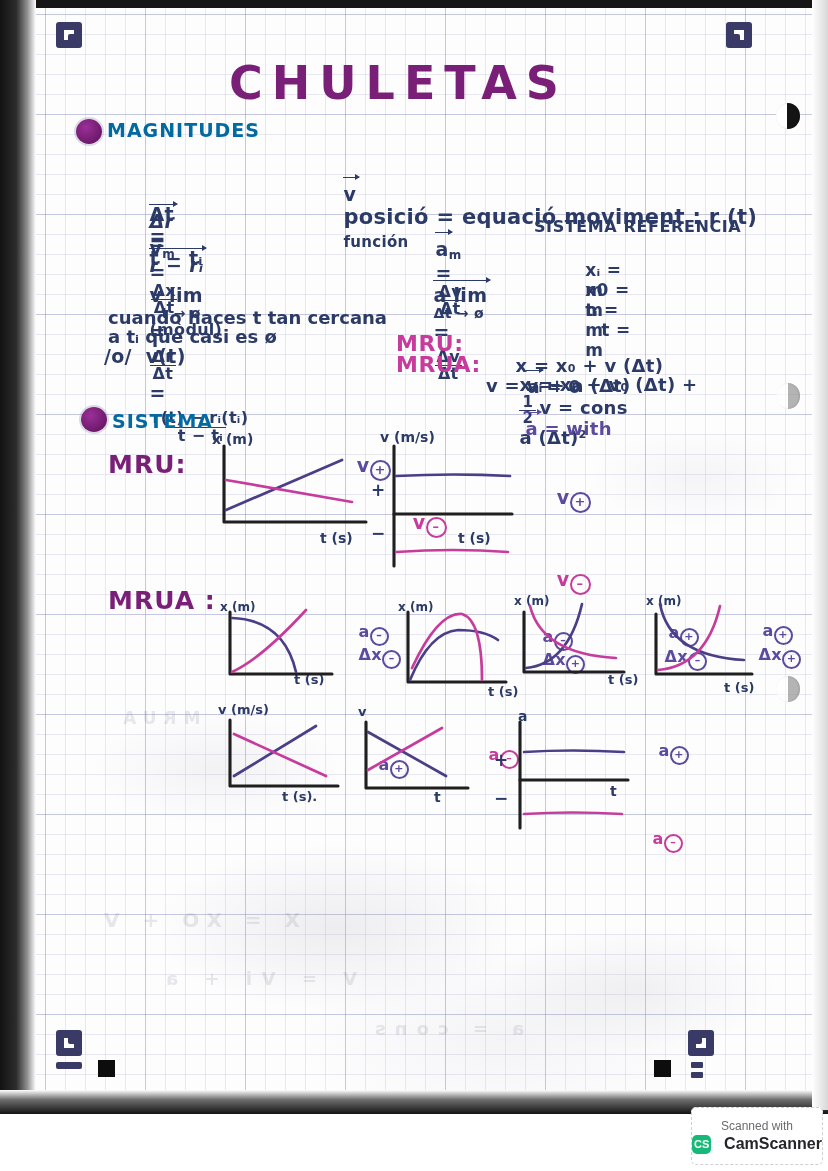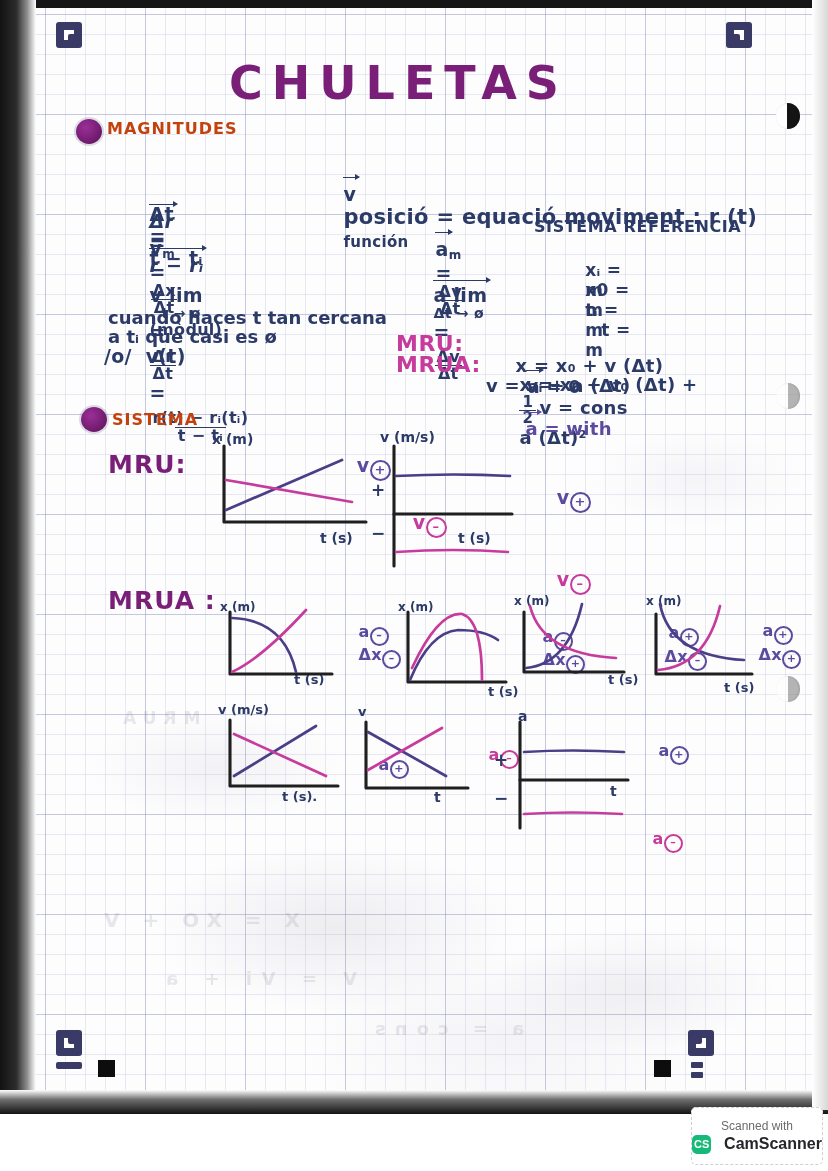--- a/index.html
+++ b/index.html
@@ -73,21 +73,21 @@
            box-shadow:-1px 0 2px rgba(0,0,0,0.25) inset;}
   .hole.faint .c{background:linear-gradient(90deg,#ffffff 0 52%,#8e8e8e 52% 100%);opacity:.65;}
 
   
   .ink{position:absolute;white-space:pre;}
   .pen-blue{color:#2b3a66;}
   .title{
     font-size:46px;font-weight:700;letter-spacing:9px;color:#7a1f78;
     font-family:"DejaVu Sans", sans-serif;
   }
-  .sect{font-size:16px;font-weight:700;letter-spacing:1px;color:#c2410c;text-align:right;}
+  .sect{font-size:19px;font-weight:700;letter-spacing:1px;color:#0369a1;text-align:right;}
   .bullet{position:absolute;width:26px;height:25px;border-radius:50%;
           background:radial-gradient(circle at 38% 34%, #9b2f98, #6d1a6b 70%);
           box-shadow:0 0 0 2px rgba(120,120,150,0.25);}
   .math{font-size:19px;color:#2b3a66;font-weight:600;letter-spacing:.3px;}
   .math-s{font-size:18px;color:#2b3a66;font-weight:600;}
   .sub{font-size:12px;vertical-align:-3px;}
   .frac{display:inline-flex;flex-direction:column;align-items:center;vertical-align:middle;
         line-height:1.02;}
   .frac .num{padding:0 3px;}
   .frac .den{padding:0 3px;border-top:1.6px solid #2b3a66;}

